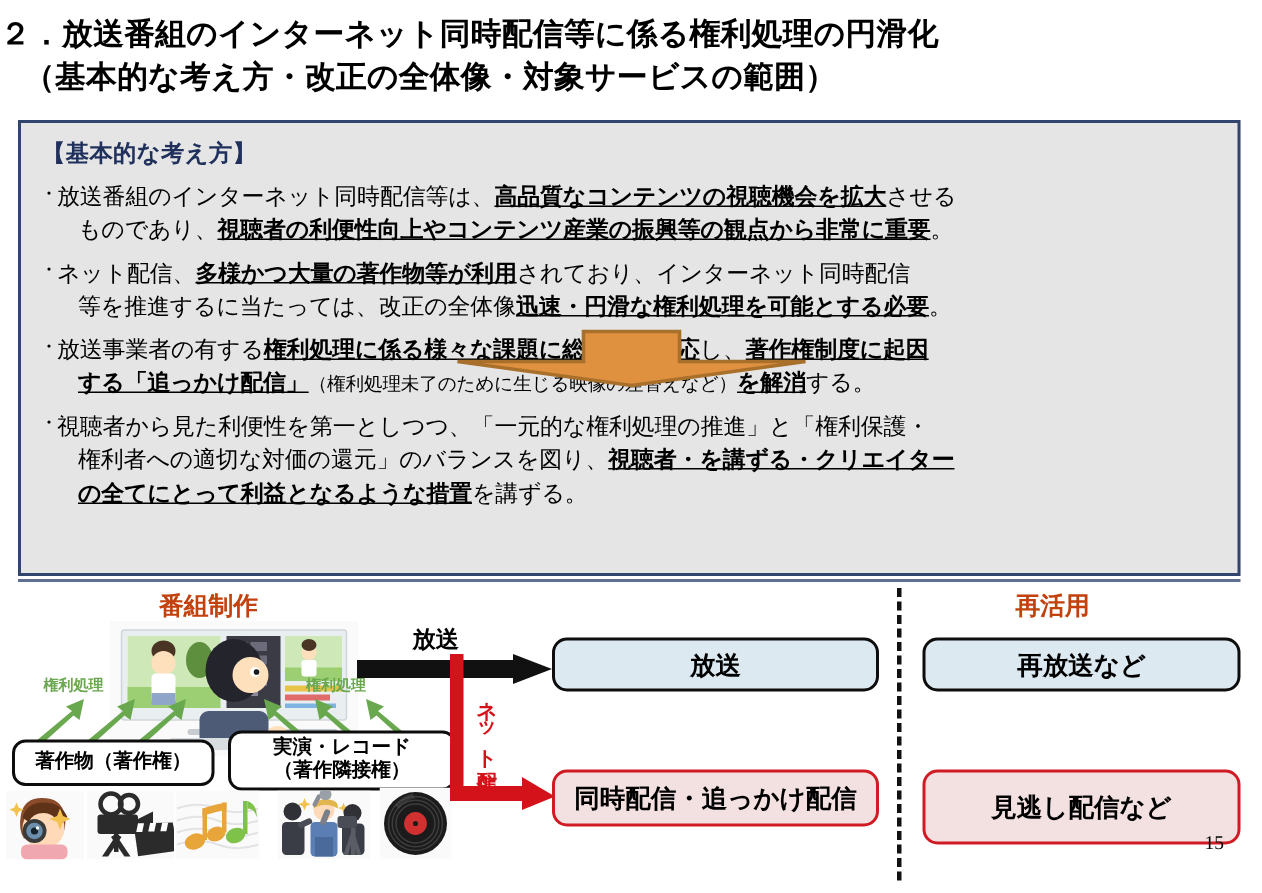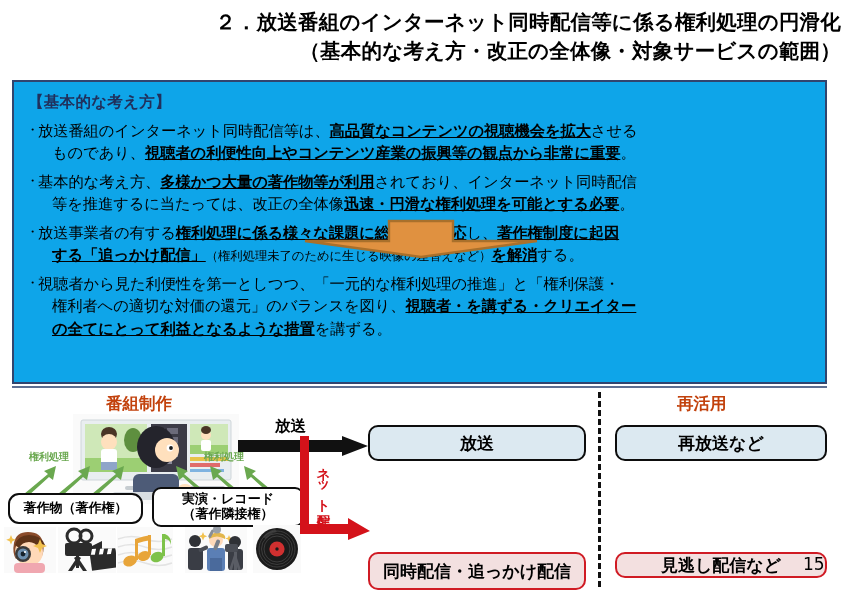--- a/index.html
+++ b/index.html
@@ -15,42 +15,42 @@
     font-family: "DejaVu Sans", "Liberation Sans", sans-serif;
     color: #000;
   }
 
   
   .title-block {
     position: absolute;
     top: 8px;
     left: 0;
     width: 841px;
-    text-align: right;
+    text-align: left;
   }
   .title-line {
     font-size: 20.5px;
     font-weight: bold;
     letter-spacing: 0.2px;
     line-height: 1.42;
     color: #000;
     white-space: nowrap;
   }
-  .title-line.second { padding-left: 16px; margin-left: 12px; }
+  .title-line.second { padding-left: 16px; }
 
   
   .panel {
     position: absolute;
     left: 12px;
     top: 80px;
     width: 815px;
     height: 304px;
     box-sizing: border-box;
     border: 2px solid #31456f;
-    background: #0ea5e9;
+    background: #e5e5e5;
     padding: 8px 12px 0 12px;
   }
   .panel-heading {
     font-size: 15.5px;
     font-weight: bold;
     color: #20305c;
     letter-spacing: 0.3px;
     margin: 2px 0 7px 2px;
   }
 
@@ -140,26 +140,25 @@
   }
   .box-blue {
     background: #dce9f1;
     border: 2.5px solid #0d0d0d;
     font-size: 17px;
   }
   .box-red {
     background: #f3e0e0;
     border: 2.5px solid #d01b24;
     font-size: 17px;
-    margin-top: 39px;
   }
   .b-hoso       { left: 368px; top: 33px;  width: 218px; height: 36px; }
   .b-saihoso    { left: 615px; top: 33px;  width: 212px; height: 36px; }
   .b-doji       { left: 368px; top: 121px; width: 218px; height: 38px; }
-  .b-minogashi  { left: 615px; top: 121px; width: 212px; height: 26px; }
+  .b-minogashi  { left: 615px; top: 121px; width: 212px; height: 50px; }
 
   
   .lbl-hoso-arrow {
     position: absolute;
     left: 275px;
     top: 24px;
     font-size: 15.5px;
     font-weight: bold;
   }
   .black-arrow { position: absolute; left: 238px; top: 44px; width: 130px; height: 22px; }
@@ -187,58 +186,59 @@
     justify-content: center;
     text-align: center;
     border: 2.5px solid #0d0d0d;
     border-radius: 9px;
     background: #ffffff;
     font-weight: bold;
     font-size: 13px;
     line-height: 1.13;
     white-space: nowrap;
   }
-  .src-chosaku { left: 8px;   top: 101px; width: 135px; height: 31px; border-radius: 11px; }
+  .src-chosaku { left: 8px;   top: 101px; width: 135px; height: 31px; }
   .src-jitsuen { left: 152px; top: 95px;  width: 152px; height: 40px; }
 
   .green-lbl {
     position: absolute;
     font-size: 10px;
     font-weight: bold;
     color: #6aa84f;
     white-space: nowrap;
   }
   .green-left  { left: 29px;  top: 58px; }
   .green-right { left: 204px; top: 58px; }
   .green-arrows-l { position: absolute; left: 22px;  top: 72px; width: 108px; height: 32px; }
   .green-arrows-r { position: absolute; left: 168px; top: 72px; width: 110px; height: 32px; }
   .icon-cell  { position: absolute; }
 
   .page-number {
     position: absolute;
     left: 803px;
     top: 162px;
-    font-size: 17px;
+    font-size: 13px;
     font-weight: normal;
     color: #000;
+    font-family: Liberation Serif, serif;
   }
 </style>
 </head>
 <body>
 
 <div class="title-block">
   <div class="title-line">２．放送番組のインターネット同時配信等に係る権利処理の円滑化</div>
   <div class="title-line second">（基本的な考え方・改正の全体像・対象サービスの範囲）</div>
 </div>
 
 <div class="panel">
   <div class="panel-heading">【基本的な考え方】</div>
   <div class="bullets" id="bullet-container">
       <div class="bullet"><span class="marker">・</span><span class="btext"><span class="cont0"><span>放送番組のインターネット同時配信等は、</span><b class="u">高品質なコンテンツの視聴機会を拡大</b><span>させる</span></span><span class="cont"><span>ものであり、</span><b class="u">視聴者の利便性向上やコンテンツ産業の振興等の観点から非常に重要</b><span>。</span></span></span></div>
-      <div class="bullet"><span class="marker">・</span><span class="btext"><span class="cont0"><span>基本的な考え方、</span><b class="u">多様かつ大量の著作物等が利用</b><span>されており、インターネット同時配信</span></span><span class="cont"><span>等を推進するに当たっては、改正の全体像</span><b class="u">迅速・円滑な権利処理を可能とする必要</b><span>。</span></span></span></div>
+      <div class="bullet"><span class="marker">・</span><span class="btext"><span class="cont0"><span>ネット配信、</span><b class="u">多様かつ大量の著作物等が利用</b><span>されており、インターネット同時配信</span></span><span class="cont"><span>等を推進するに当たっては、改正の全体像</span><b class="u">迅速・円滑な権利処理を可能とする必要</b><span>。</span></span></span></div>
       <div class="bullet"><span class="marker">・</span><span class="btext"><span class="cont0"><span>放送事業者の有する</span><b class="u">権利処理に係る様々な課題に総合的に対応</b><span>し、</span><b class="u">著作権制度に起因</b></span><span class="cont"><b class="u">する「追っかけ配信」</b><span class="small">（権利処理未了のために生じる映像の差替えなど）</span><b class="u">を解消</b><span>する。</span></span></span></div>
       <div class="bullet"><span class="marker">・</span><span class="btext"><span class="cont0"><span>視聴者から見た利便性を第一としつつ、「一元的な権利処理の推進」と「権利保護・</span></span><span class="cont"><span>権利者への適切な対価の還元」のバランスを図り、</span><b class="u">視聴者・を講ずる・クリエイター</b></span><span class="cont"><b class="u">の全てにとって利益となるような措置</b><span>を講ずる。</span></span></span></div>
     </div>
 </div>
 
 <div class="orange-arrow">
   <svg width="236" height="40" viewBox="0 0 236 40">
     <polygon points="86,2 150,2 150,22 234,22 118,38 2,22 86,22" fill="#e09140" stroke="#a9702b" stroke-width="2.4" stroke-linejoin="miter"></polygon>
   </svg>
 </div>

